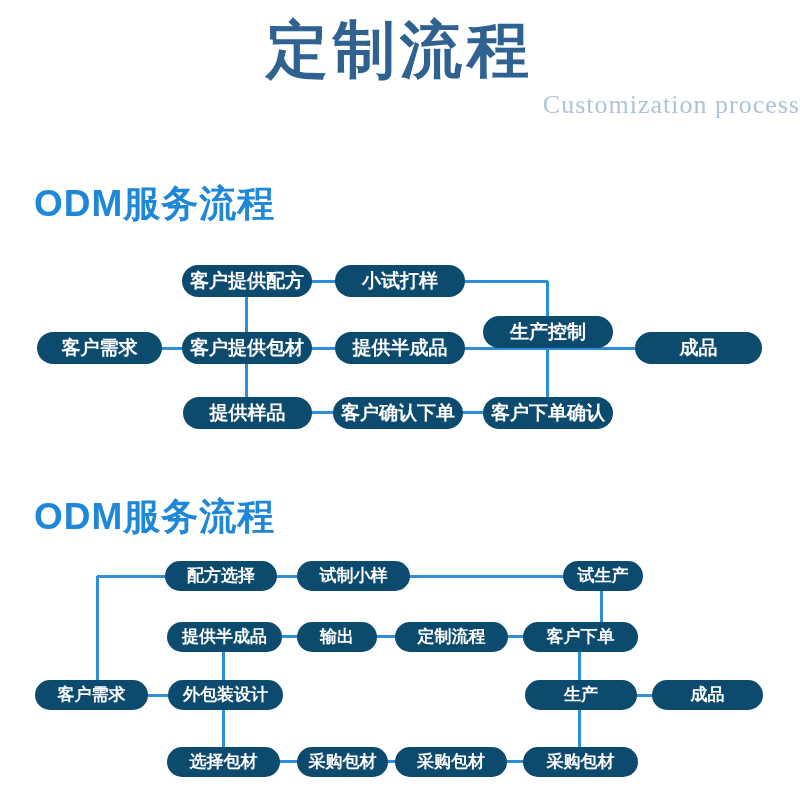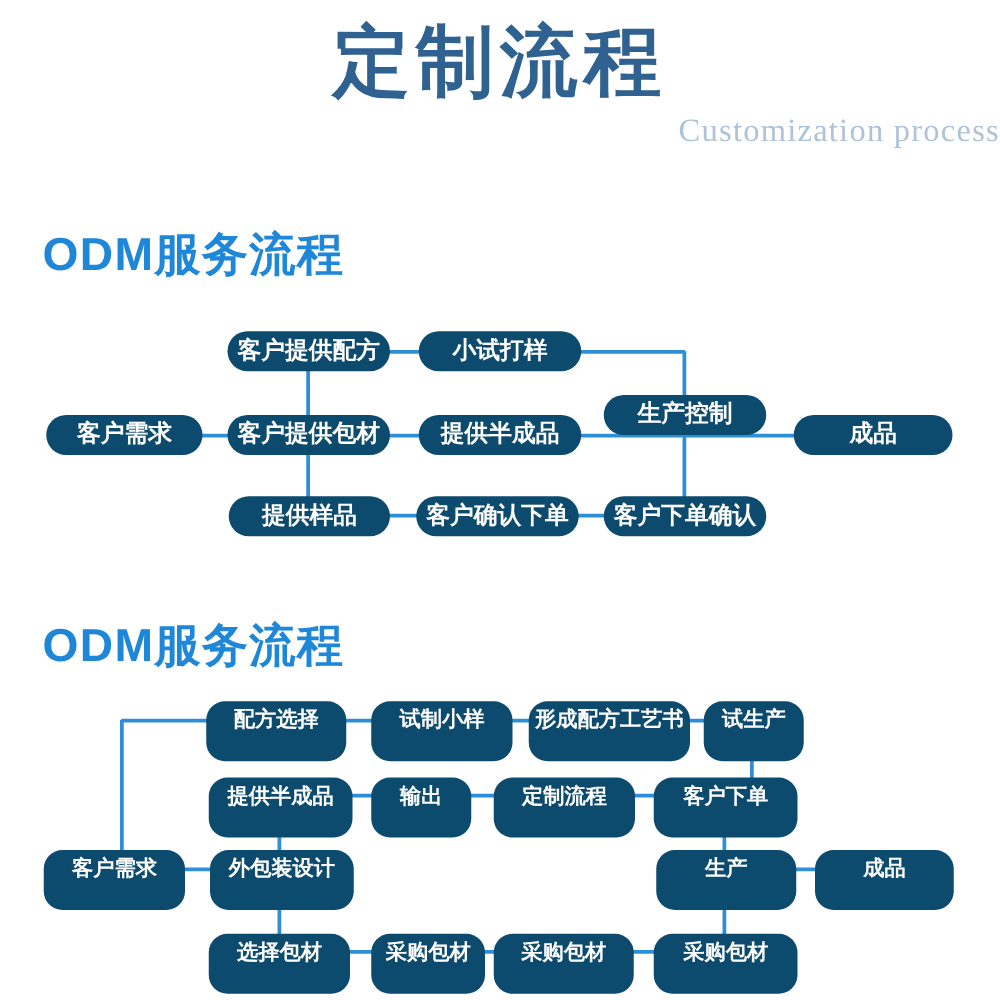--- a/index.html
+++ b/index.html
@@ -63,21 +63,21 @@
     white-space: nowrap;
     z-index: 2;
   }
   .pill.oem {
     height: 32px;
     line-height: 32px;
     border-radius: 16px;
     font-size: 19px;
   }
   .pill.odm {
-    height: 48px;
+    height: 30px;
     line-height: 30px;
     border-radius: 15px;
     font-size: 17px;
   }
   
   .hl, .vl {
     position: absolute;
     background: #2E8FD8;
     z-index: 1;
   }
@@ -118,21 +118,20 @@
   <div class="hl" style="left:90px;top:694px;width:136px"></div>
   <div class="hl" style="left:580px;top:694px;width:128px"></div>
   <div class="hl" style="left:224px;top:760px;width:356px"></div>
   <div class="vl" style="left:96px;top:576px;height:119px"></div>
   <div class="vl" style="left:222px;top:637px;height:125px"></div>
   <div class="vl" style="left:600px;top:576px;height:61px"></div>
   <div class="vl" style="left:578px;top:637px;height:125px"></div>
 
   <div class="pill odm" style="left:165px;top:561px;width:112px">配方选择</div>
   <div class="pill odm" style="left:297px;top:561px;width:113px">试制小样</div>
-  <div class="pill odm" style="left:423px;top:561px;width:129px">形成配方工艺书</div>
   <div class="pill odm" style="left:563px;top:561px;width:80px">试生产</div>
   <div class="pill odm" style="left:167px;top:622px;width:115px">提供半成品</div>
   <div class="pill odm" style="left:297px;top:622px;width:80px">输出</div>
   <div class="pill odm" style="left:395px;top:622px;width:113px">定制流程</div>
   <div class="pill odm" style="left:523px;top:622px;width:115px">客户下单</div>
   <div class="pill odm" style="left:35px;top:680px;width:113px">客户需求</div>
   <div class="pill odm" style="left:168px;top:680px;width:115px">外包装设计</div>
   <div class="pill odm" style="left:525px;top:680px;width:112px">生产</div>
   <div class="pill odm" style="left:652px;top:680px;width:111px">成品</div>
   <div class="pill odm" style="left:167px;top:747px;width:113px">选择包材</div>

